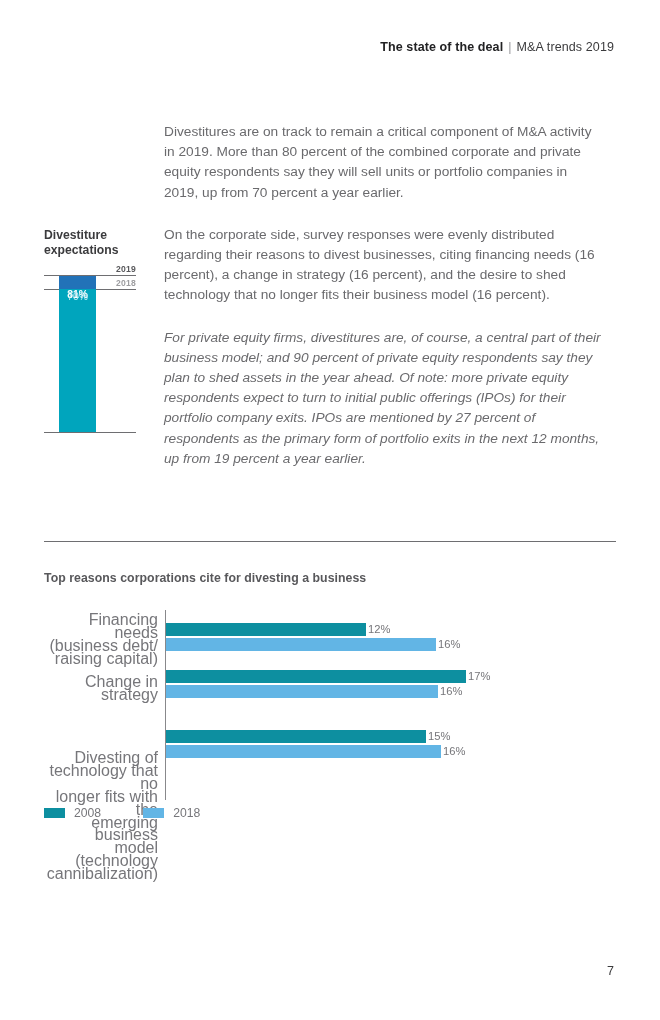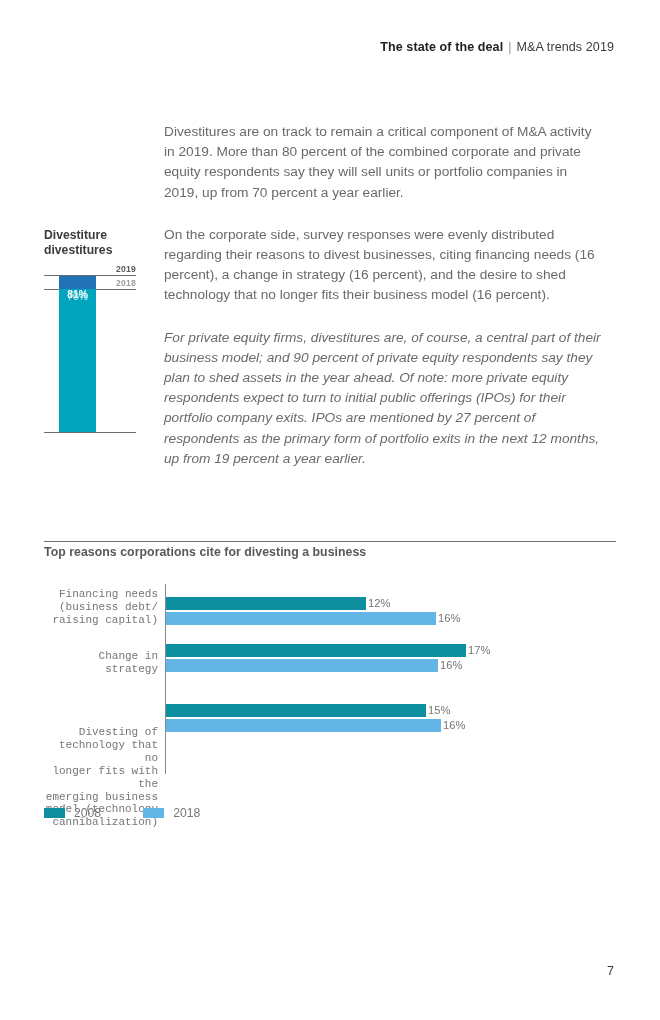--- a/index.html
+++ b/index.html
@@ -136,21 +136,21 @@
     top: 541px;
     width: 572px;
     height: 1px;
     background: #6e6e71;
   }
 
   
   .barchart {
     position: absolute;
     left: 44px;
-    top: 545px;
+    top: 571px;
     width: 572px;
   }
   .barchart-title {
     font-size: 12.3px;
     font-weight: bold;
     color: #58585b;
     letter-spacing: 0.05px;
     margin-bottom: 25px;
   }
   .plot {
@@ -168,24 +168,23 @@
   .group {
     position: absolute;
     left: 0;
     width: 100%;
   }
   .group-label {
     position: absolute;
     left: 0;
     width: 114px;
     text-align: right;
-    font-size: 11px;
+    font-size: 16px;
     line-height: 12.9px;
     color: #76767a;
-    font-family: Liberation Mono, monospace;
   }
   .bar-row {
     position: absolute;
     left: 122px;
     height: 15px;
   }
   .bar {
     height: 13px;
     float: left;
   }
@@ -237,21 +236,21 @@
 </head>
 <body>
 
 <div class="page-header">
   <span class="hdr-strong">The state of the deal</span><span class="hdr-sep">|</span><span class="hdr-sub">M&amp;A trends 2019</span>
 </div>
 
 <div class="exp-figure">
   <div class="exp-title">
     <span>Divestiture</span><br>
-    <span>divestitures</span>
+    <span>expectations</span>
   </div>
   <div class="exp-plot">
     <div class="exp-rule r2019"></div>
     <div class="exp-rule r2018"></div>
     <div class="exp-rule rbase"></div>
 
     <div class="exp-tick t2019">2019</div>
     <div class="exp-tick t2018">2018</div>
 
     <div class="exp-bar seg2019"></div>

